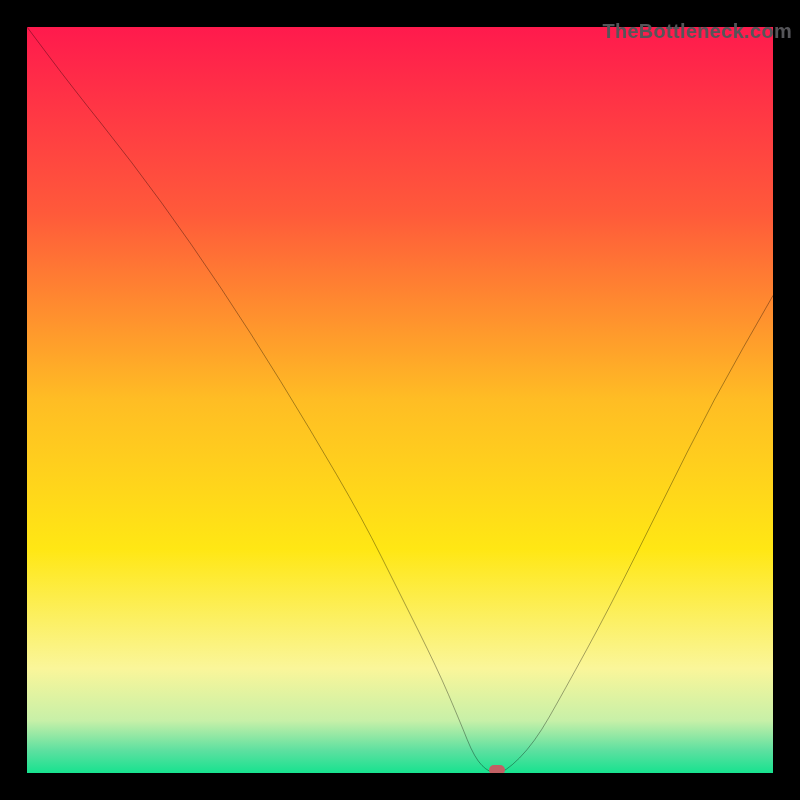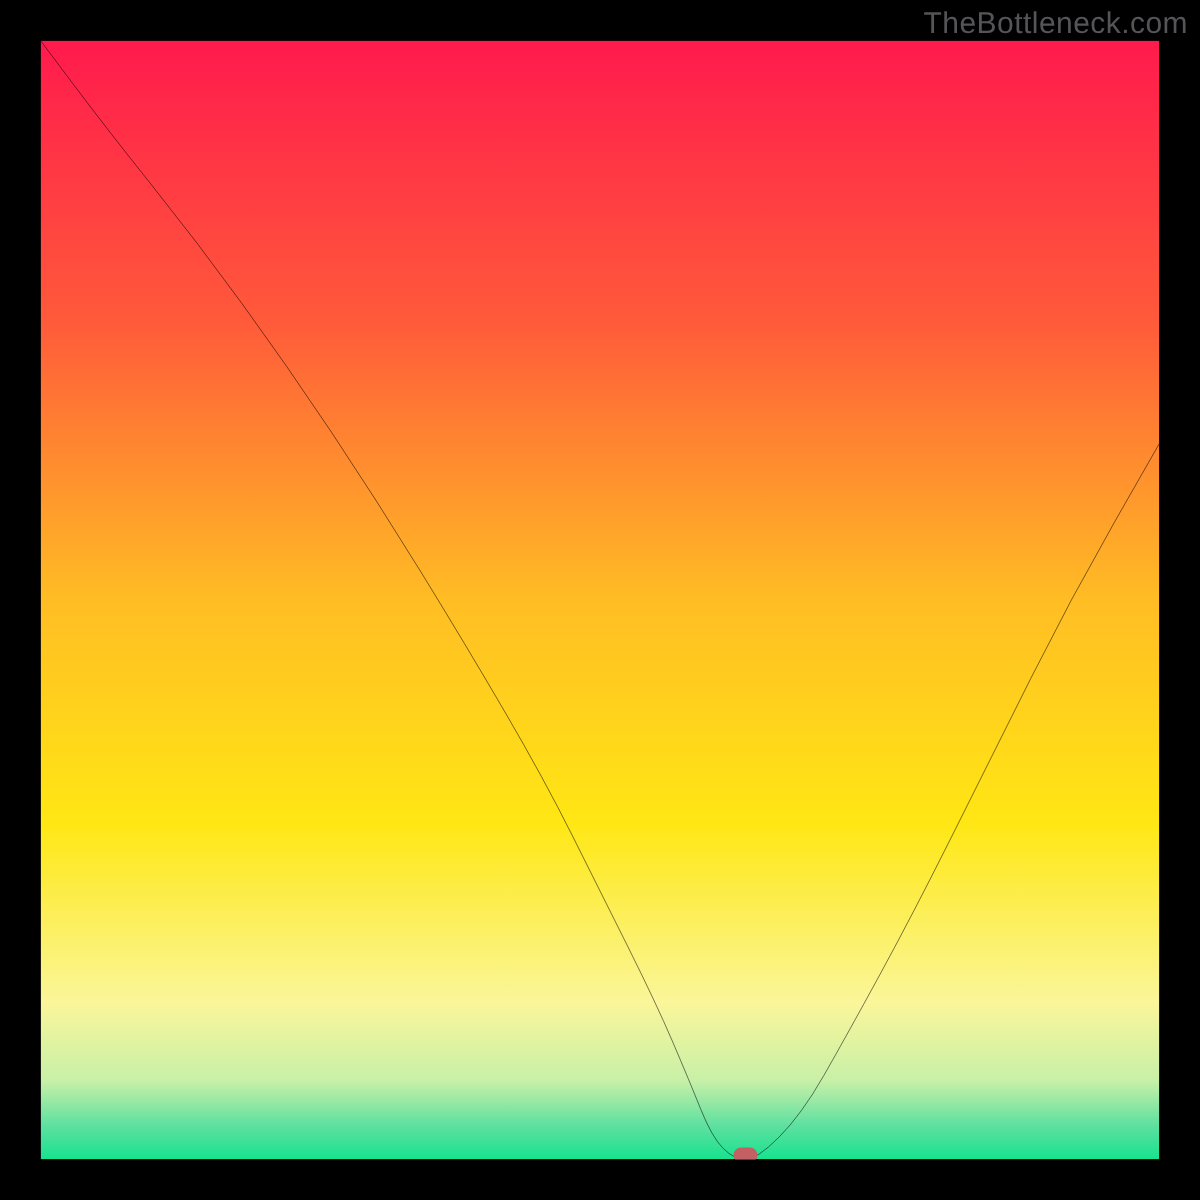--- a/index.html
+++ b/index.html
@@ -12,25 +12,25 @@
     font-family: Arial, Helvetica, sans-serif;
   }
   .frame {
     position: relative;
     width: 800px;
     height: 800px;
     background: #000;
   }
   .watermark {
     position: absolute;
-    top: 5px;
+    top: 20px;
     right: 8px;
     color: #555559;
     font-size: 20px;
-    font-weight: 400;
+    font-weight: 700;
     letter-spacing: 0.3px;
     z-index: 10;
   }
   .plot-area {
     position: absolute;
     left: 27px;
     top: 27px;
     width: 746px;
     height: 746px;
     overflow: hidden;

